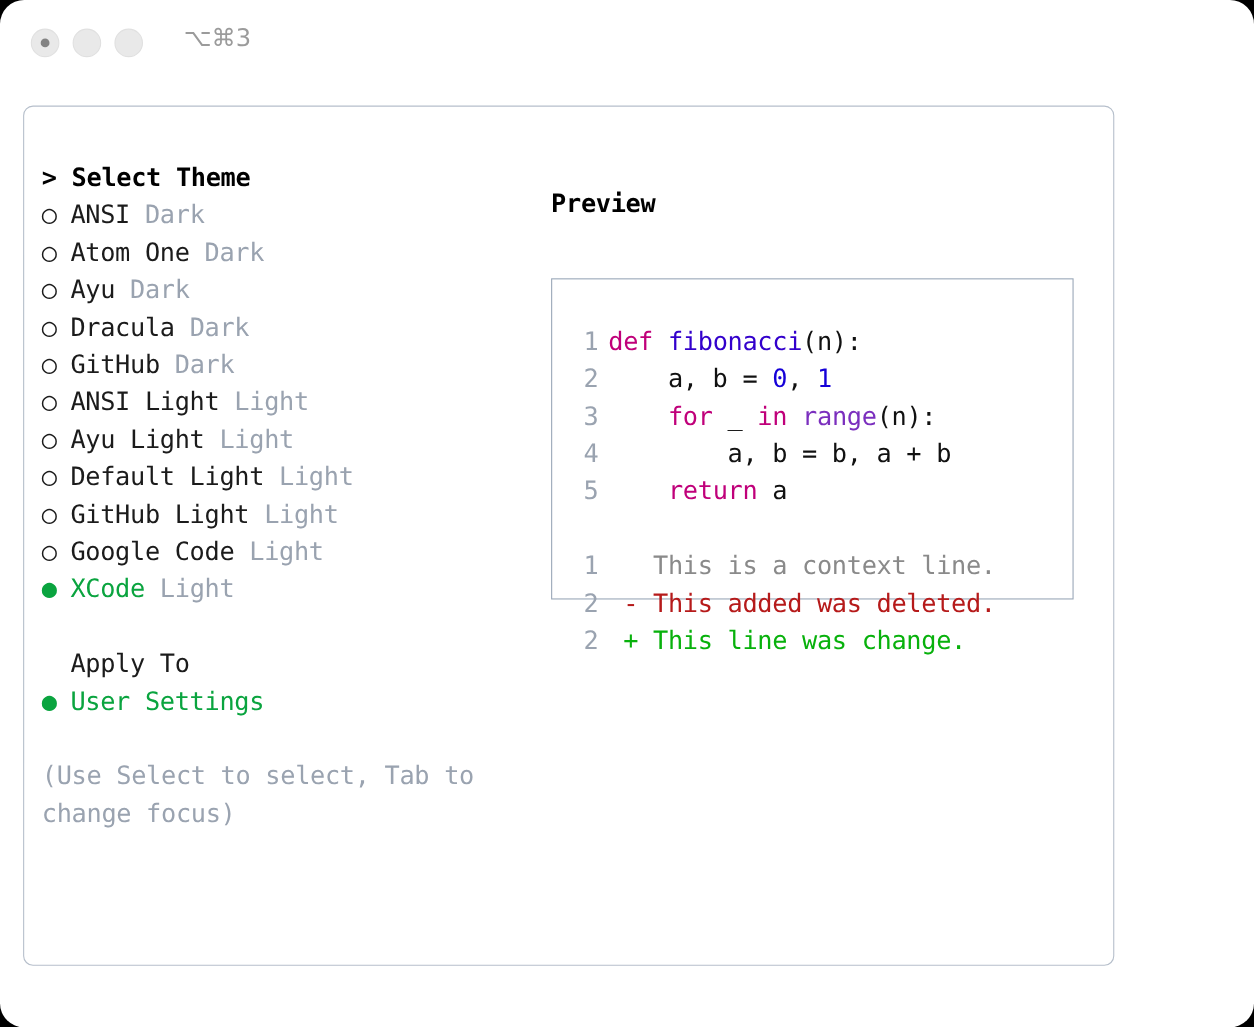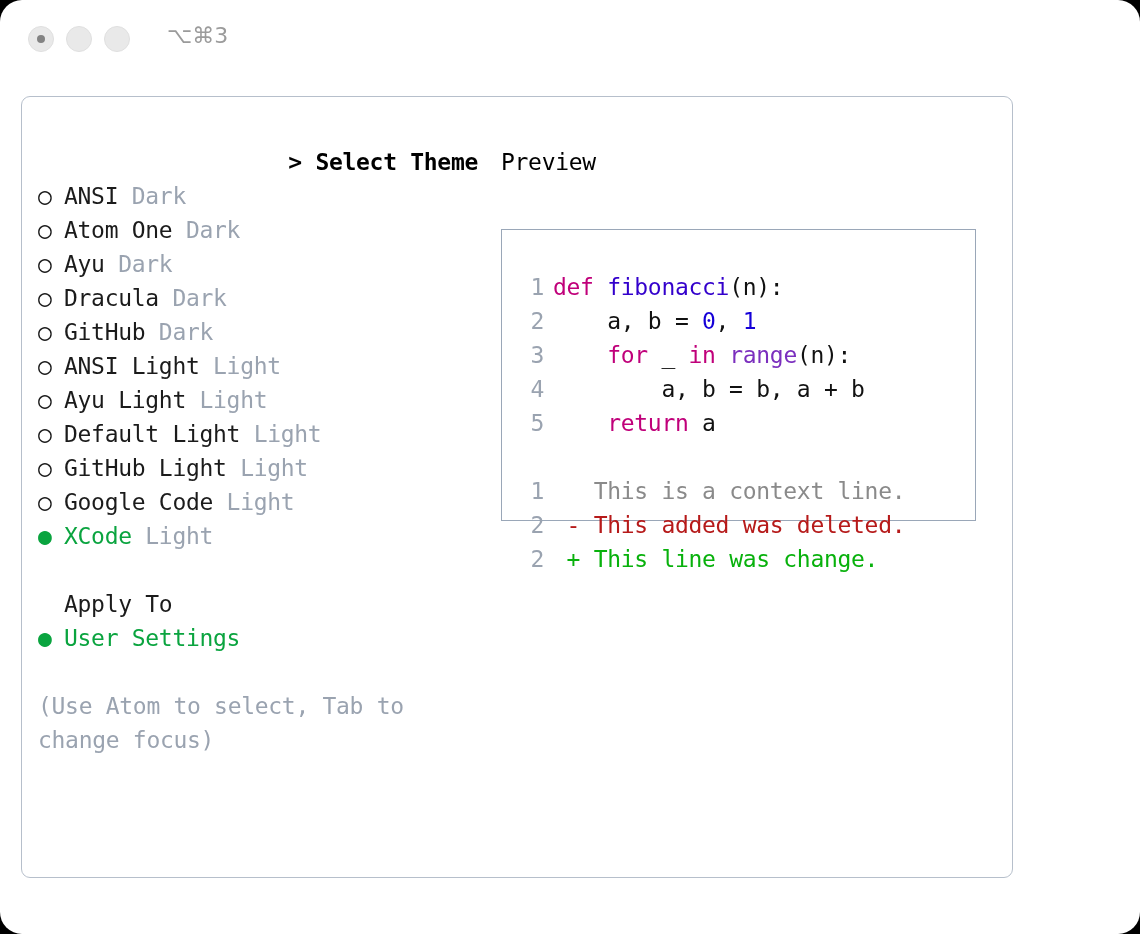--- a/index.html
+++ b/index.html
@@ -89,21 +89,20 @@
   }
   .row .marker {
     display: inline-block;
     width: 26px;
     text-align: left;
   }
   .section-title {
     font-weight: bold;
     color: #000000;
     letter-spacing: -0.3px;
-    text-align: right;
   }
   .row.selected { color: #0aa43f; }
   .row.selected .marker { color: #0aa43f; }
   .marker-empty { color: transparent; }
   .row .label { letter-spacing: -0.3px; }
   .row .suffix {
     color: #9aa3b0;
     letter-spacing: -0.3px;
   }
   .spacer-sm { height: 34px; }
@@ -119,23 +118,24 @@
   
   .right-pane {
     position: absolute;
     left: 479px;
     top: 48px;
     width: 500px;
   }
   .preview-title {
     font-size: 23px;
     line-height: 34px;
-    font-weight: normal;
+    font-weight: bold;
     color: #000000;
     letter-spacing: -0.3px;
+    margin-top: 24px;
   }
   .preview-box {
     margin-top: 50px;
     width: 475px;
     height: 292px;
     border: 1.5px solid #9aa7b8;
     box-sizing: border-box;
     background: #ffffff;
     padding: 40px 0 0 18px;
   }
@@ -199,21 +199,21 @@
 
       <div class="spacer-sm"></div>
 
       <div class="row">
         <span class="marker marker-empty">○</span><span class="label">Apply To</span>
       </div>
       <div id="apply-items">
           <div class="row selected"><span class="marker">●</span><span class="label">User Settings</span></div>
         </div>
 
-      <div class="hint">(Use Atom to select, Tab to change focus)</div>
+      <div class="hint">(Use Select to select, Tab to change focus)</div>
     </div>
 
     <div class="right-pane">
       <div class="preview-title">Preview</div>
       <div class="preview-box">
         <div id="code-block">
             <div class="code-line"><span class="lineno">1</span><span class="kw">def </span><span class="fn">fibonacci</span><span class="plain">(n):</span></div>
             <div class="code-line"><span class="lineno">2</span><span class="plain">    a, b = </span><span class="num">0</span><span class="plain">, </span><span class="num">1</span></div>
             <div class="code-line"><span class="lineno">3</span><span class="plain">    </span><span class="kw">for</span><span class="plain"> _ </span><span class="kw">in</span><span class="plain"> </span><span class="bi">range</span><span class="plain">(n):</span></div>
             <div class="code-line"><span class="lineno">4</span><span class="plain">        a, b = b, a + b</span></div>

